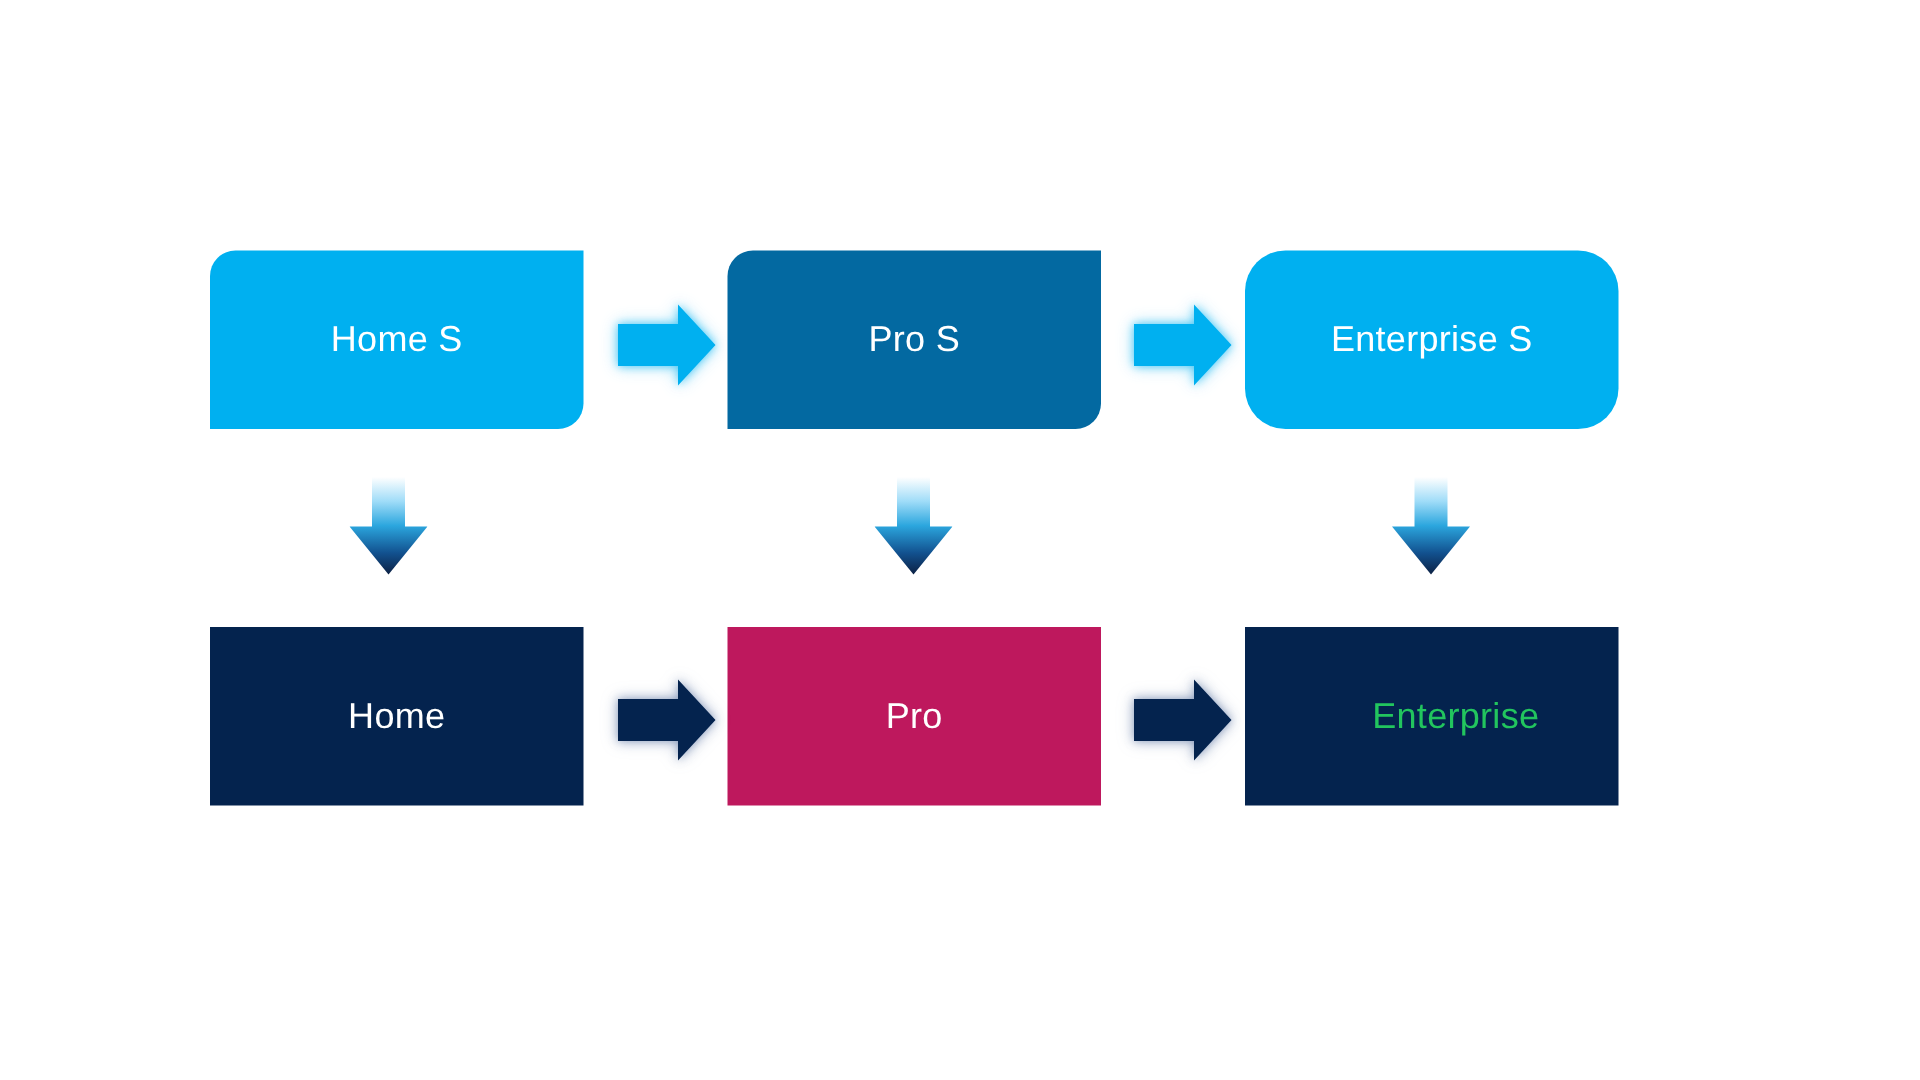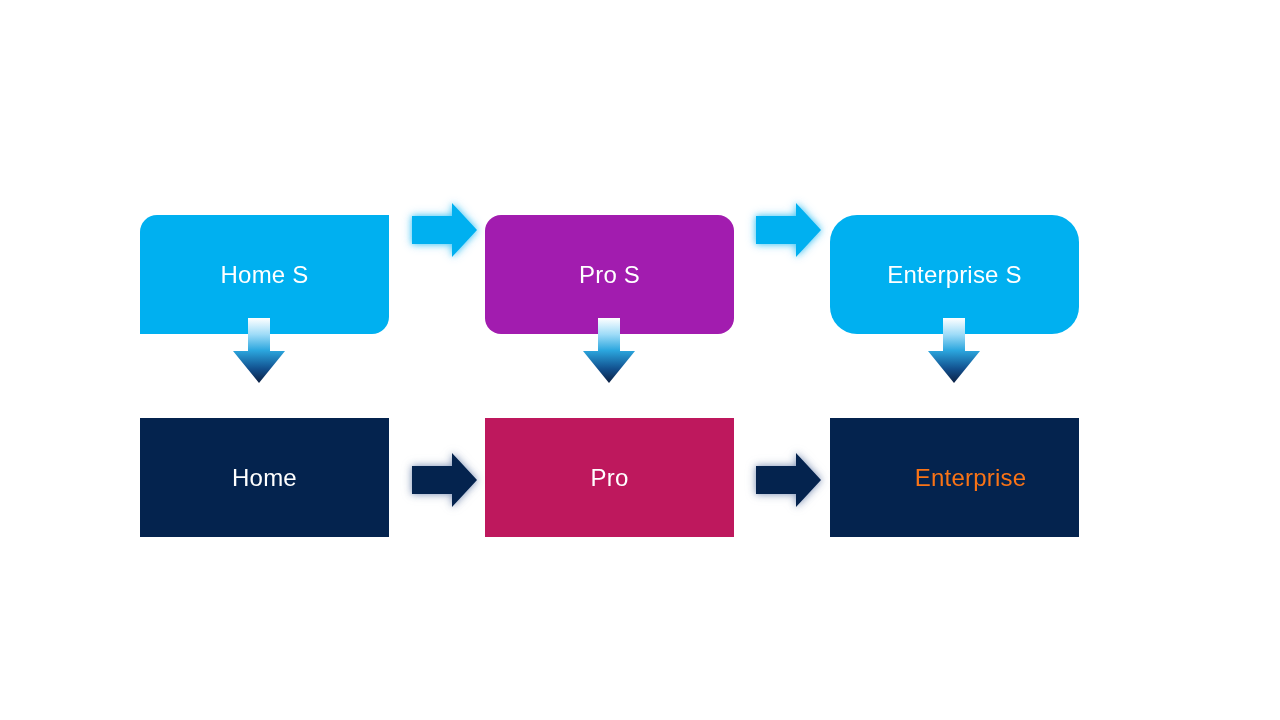--- a/index.html
+++ b/index.html
@@ -14,21 +14,21 @@
     width: 1280px; height: 720px;
     background: #ffffff;
   }
   .box {
     position: absolute;
     width: 249px; height: 119px;
     display: flex; align-items: center; justify-content: center;
     font-size: 24px;
     letter-spacing: 0.2px;
   }
-  .box-top { top: 167px; border-radius: 17px 0 17px 0; margin-top: 48px; }
+  .box-top { top: 167px; border-radius: 17px 0 17px 0; }
   .box-bottom { top: 418px; border-radius: 0; }
   .col1 { left: 140px; }
   .col2 { left: 485px; }
   .col3 { left: 830px; }
   .box-label { white-space: nowrap; }
 
   .arrow { position: absolute; }
   .right-arrow-top    { top: 202px; width: 66px; height: 56px; }
   .right-arrow-bottom { top: 452px; width: 66px; height: 56px; }
   .gap1 { left: 412px; }
@@ -58,21 +58,21 @@
         <stop offset="0.5" stop-color="#2BA6DE"></stop>
         <stop offset="0.78" stop-color="#12518F"></stop>
         <stop offset="1" stop-color="#0C2144"></stop>
       </linearGradient>
     </defs>
   </svg>
 
   <div class="box box-top col1" style="background-color: rgb(0, 176, 240);">
     <span class="box-label" style="color: rgb(255, 255, 255);">Home S</span>
   </div>
-  <div class="box box-top col2" style="background-color: #a21caf; border-radius: 16px;">
+  <div class="box box-top col2" style="background-color: #0369a1;">
     <span class="box-label" style="color: rgb(255, 255, 255);">Pro S</span>
   </div>
   <div class="box box-top col3" style="background-color: rgb(0, 176, 240); border-radius: 27px;">
     <span class="box-label" style="color: rgb(255, 255, 255);">Enterprise S</span>
   </div>
 
   <div class="arrow right-arrow-top gap1">
     <svg width="66" height="56" viewBox="0 0 66 56">
       <polygon points="0,14 40,14 40,1 65,28 40,55 40,42 0,42" fill="#00B0F0"></polygon>
     </svg>
@@ -99,21 +99,21 @@
     </svg>
   </div>
 
   <div class="box box-bottom col1" style="background-color: rgb(4, 35, 78);">
     <span class="box-label" style="color: rgb(255, 255, 255);">Home</span>
   </div>
   <div class="box box-bottom col2" style="background-color: #be185d;">
     <span class="box-label" style="color: rgb(255, 255, 255);">Pro</span>
   </div>
   <div class="box box-bottom col3" style="background-color: rgb(4, 35, 78);">
-    <span class="box-label" style="color: #f97316; margin-left: 32px;">Enterprise</span>
+    <span class="box-label" style="color: #22c55e; margin-left: 32px;">Enterprise</span>
   </div>
 
   <div class="arrow right-arrow-bottom gap1">
     <svg width="66" height="56" viewBox="0 0 66 56">
       <polygon points="0,14 40,14 40,1 65,28 40,55 40,42 0,42" fill="#04234E"></polygon>
     </svg>
   </div>
   <div class="arrow right-arrow-bottom gap2">
     <svg width="66" height="56" viewBox="0 0 66 56">
       <polygon points="0,14 40,14 40,1 65,28 40,55 40,42 0,42" fill="#04234E"></polygon>

